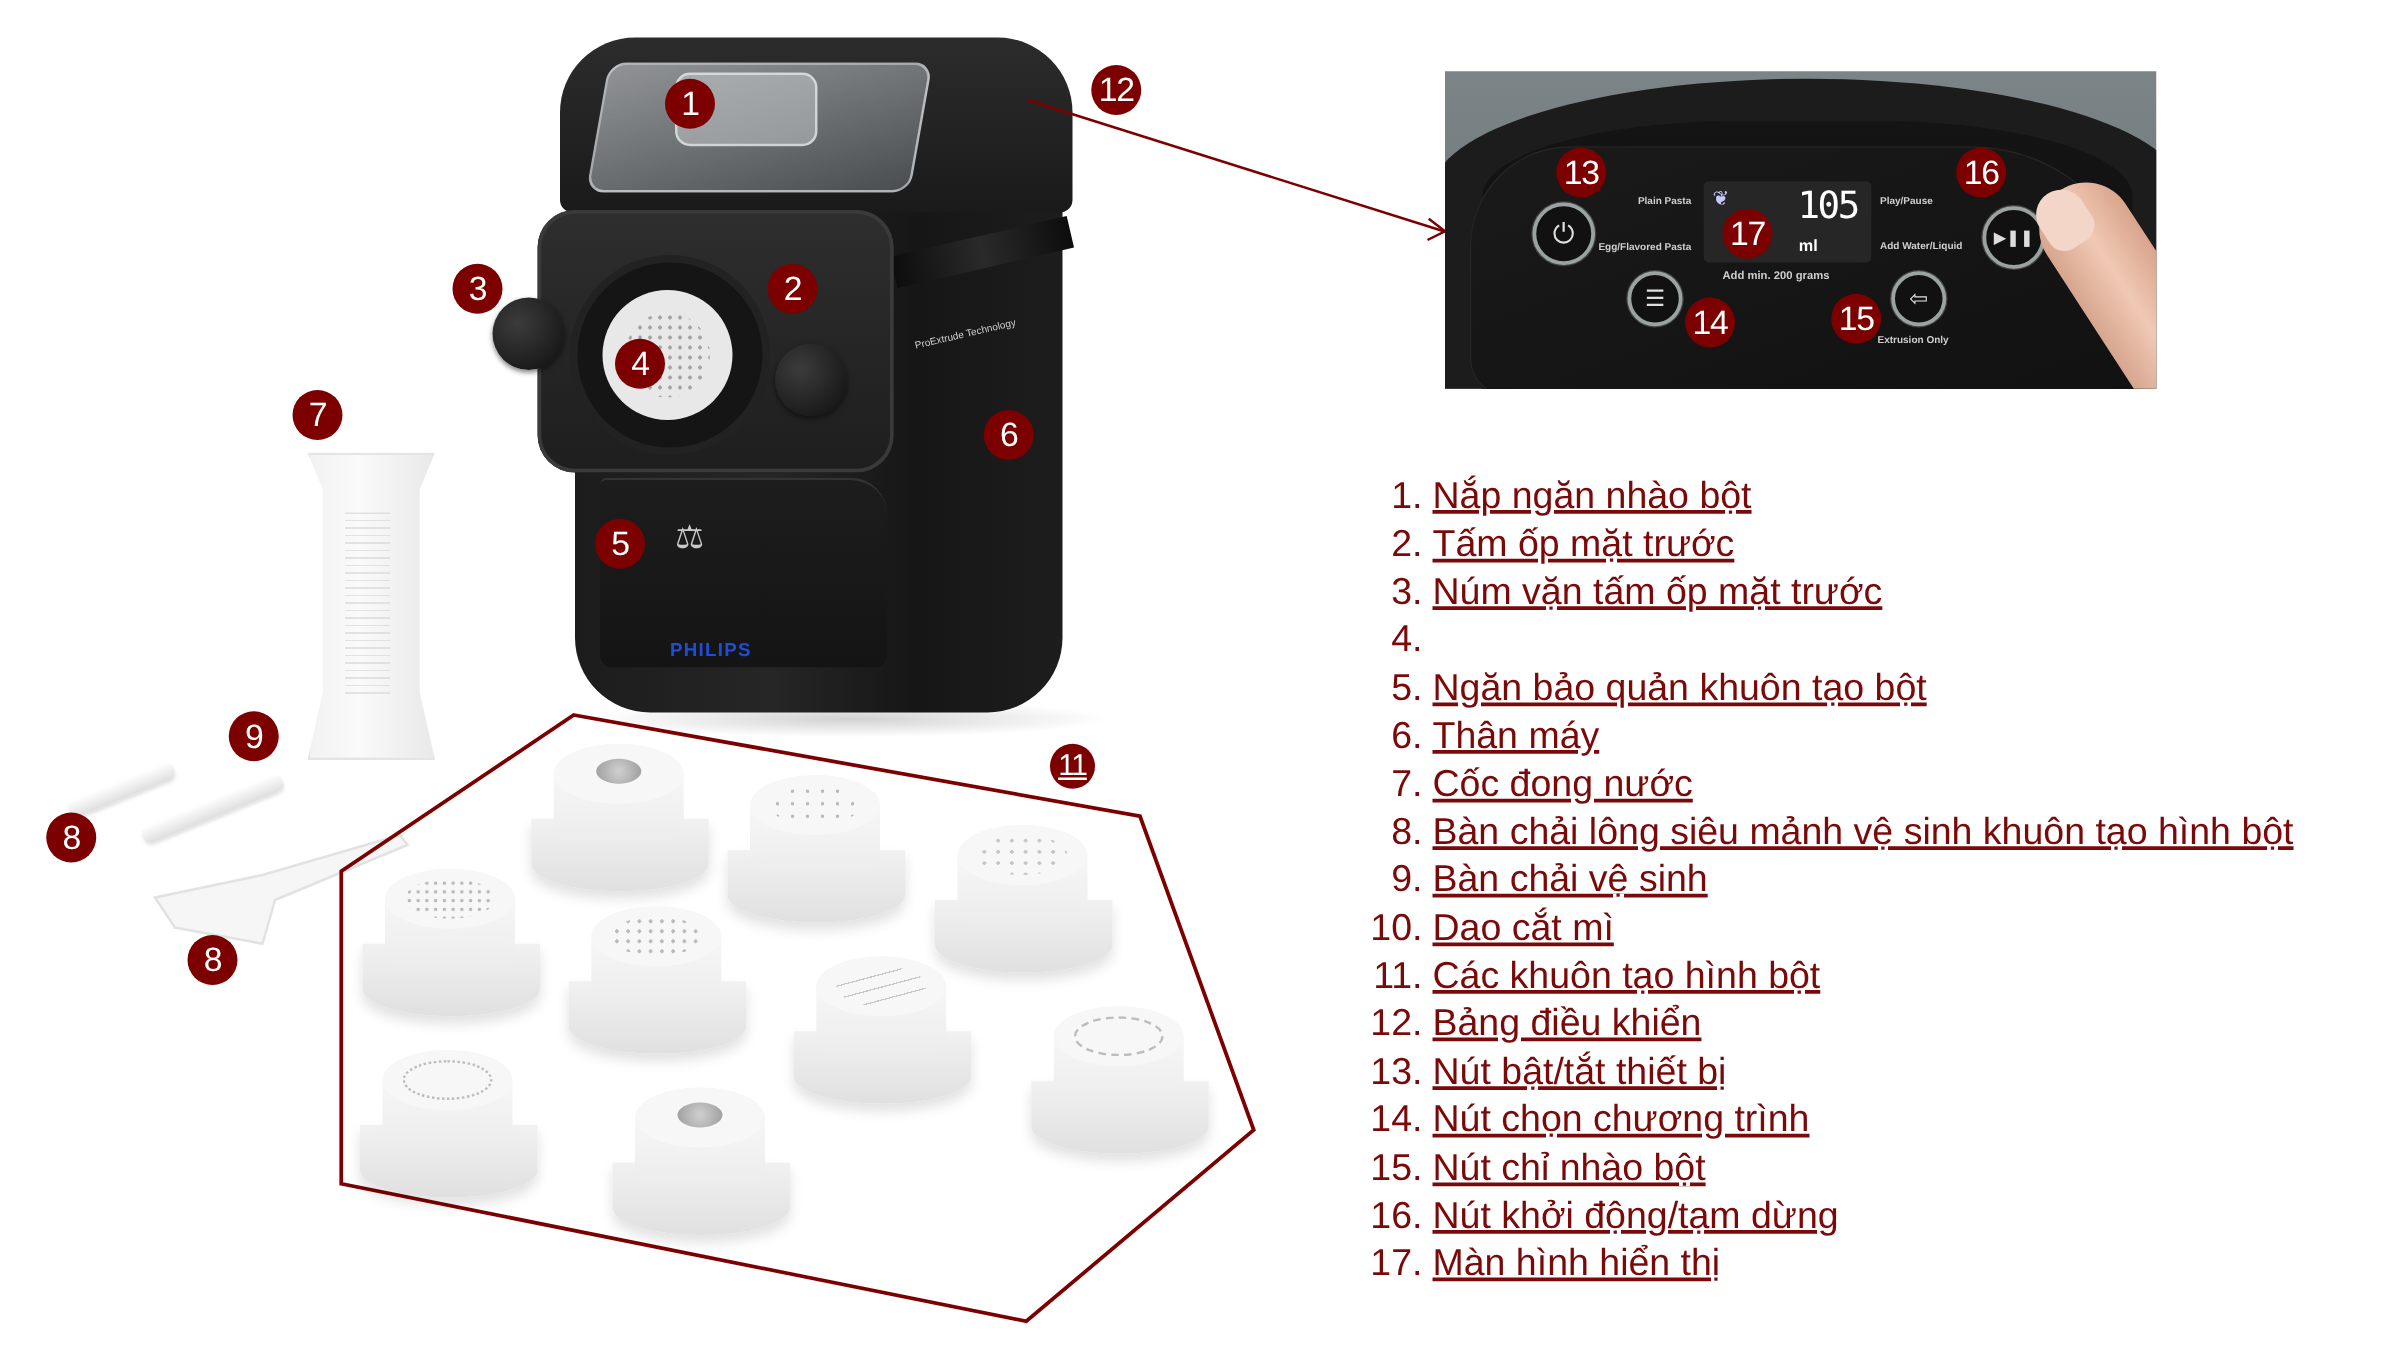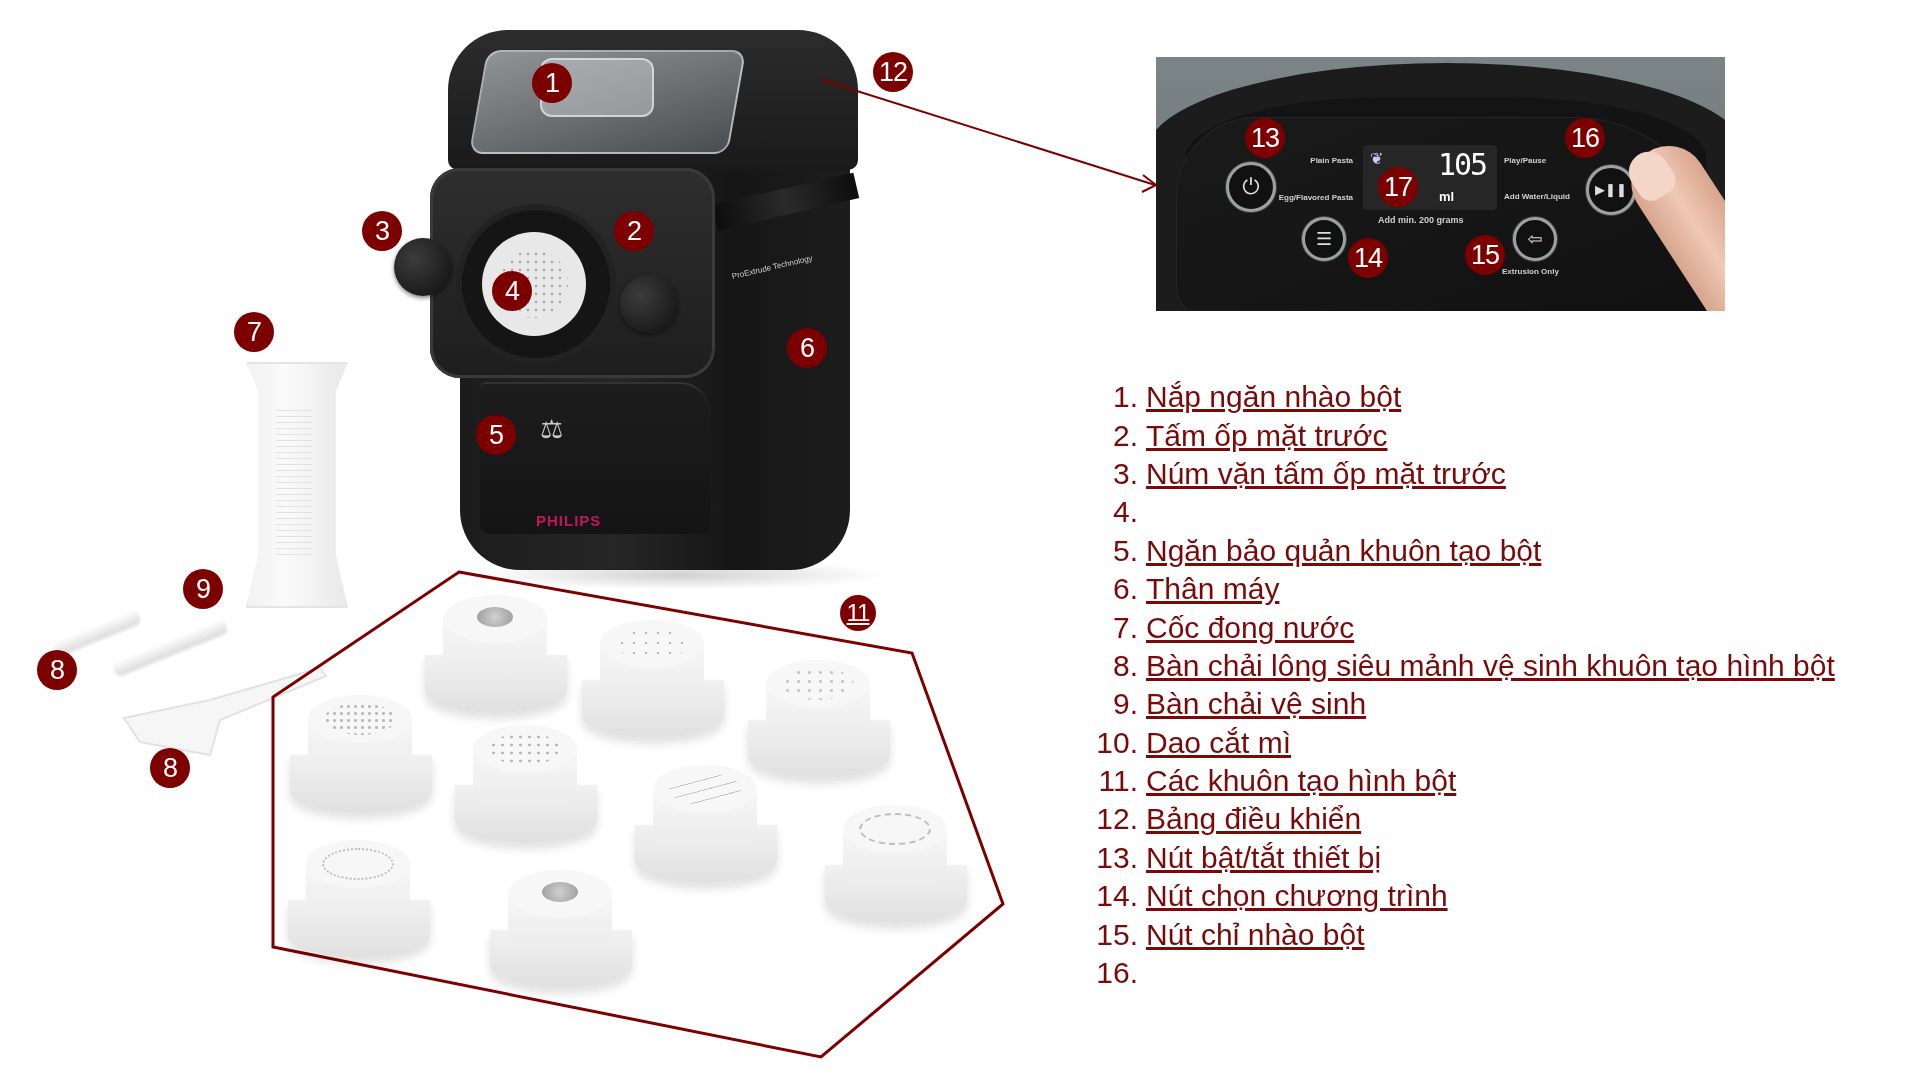--- a/index.html
+++ b/index.html
@@ -15,21 +15,21 @@
   .m-body { left:460px; top:150px; width:390px; height:420px; background:linear-gradient(90deg,#1c1c1c 0%,#262626 40%,#161616 70%,#1d1d1d 100%); border-radius:10px 10px 60px 60px; }
   .m-front { left:430px; top:168px; width:285px; height:210px; background:linear-gradient(180deg,#2e2e2e,#1e1e1e); border-radius:30px; box-shadow:inset 0 0 0 3px #3a3a3a; }
   .m-ring { left:462px; top:210px; width:148px; height:148px; border-radius:50%; background:#151515; box-shadow:0 0 0 6px #222; }
   .m-disc { left:482px; top:232px; width:104px; height:104px; border-radius:50%; background:#e8e8e8; }
   .m-disc-dots { left:500px; top:250px; width:68px; height:68px; border-radius:50%; background:radial-gradient(circle,#888 1.4px,transparent 1.6px) 0 0/8px 8px; opacity:.7; }
   .knob { width:58px; height:58px; border-radius:50%; background:radial-gradient(circle at 35% 35%,#3c3c3c,#0e0e0e); box-shadow:0 2px 4px rgba(0,0,0,.5); }
   .m-band { left:715px; top:205px; width:145px; height:26px; background:linear-gradient(90deg,#0d0d0d,#2a2a2a,#0d0d0d); transform:rotate(-13deg); transform-origin:left center; }
   .m-band-text { left:732px; top:272px; font-size:8px; color:#cfcfcf; transform:rotate(-13deg); transform-origin:left center; white-space:nowrap; }
   .m-drawer { left:480px; top:382px; width:230px; height:150px; background:linear-gradient(180deg,#1d1d1d,#141414); border-top:2px solid #333; border-radius:6px 30px 10px 10px; }
   .m-scale { left:540px; top:414px; font-size:26px; color:#c8c8c8; }
-  .m-brand { left:536px; top:512px; font-size:15px; font-weight:bold; color:#be185d; letter-spacing:1px; }
+  .m-brand { left:536px; top:512px; font-size:15px; font-weight:bold; color:#1d4ed8; letter-spacing:1px; }
   .m-shadow { left:470px; top:560px; width:420px; height:30px; border-radius:50%; background:radial-gradient(ellipse,rgba(0,0,0,.18),transparent 70%); }
 
   
   .cup { left:246px; top:362px; width:98px; height:242px; background:linear-gradient(90deg,#f2f2f2,#fafafa 40%,#e9e9e9); border:2px solid #e4e4e4; clip-path:polygon(0 0,100% 0,88% 12%,88% 78%,100% 100%,0 100%,12% 78%,12% 12%); }
   .cup-marks { left:276px; top:410px; width:36px; height:150px; background:repeating-linear-gradient(180deg,#d8d8d8 0 1px,transparent 1px 6px); opacity:.7; }
   .brush { background:linear-gradient(180deg,#ffffff,#dedede); border-radius:6px; box-shadow:0 2px 3px rgba(0,0,0,.12); }
   .cutter { left:120px; top:660px; width:210px; height:100px; }
 
   
   .die { position:absolute; width:142px; height:120px; }
@@ -253,14 +253,19 @@
   <div class="legend-row">
       <span class="legend-num">14.</span>
       <span class="legend-label">Nút chọn chương trình</span>
     </div>
   <div class="legend-row">
       <span class="legend-num">15.</span>
       <span class="legend-label">Nút chỉ nhào bột</span>
     </div>
   <div class="legend-row">
       <span class="legend-num">16.</span>
+      <span class="legend-label">Nút khởi động/tạm dừng</span>
+    </div>
+  <div class="legend-row">
+      <span class="legend-num">17.</span>
+      <span class="legend-label">Màn hình hiển thị</span>
     </div>
 </div>
 
 </body></html>

